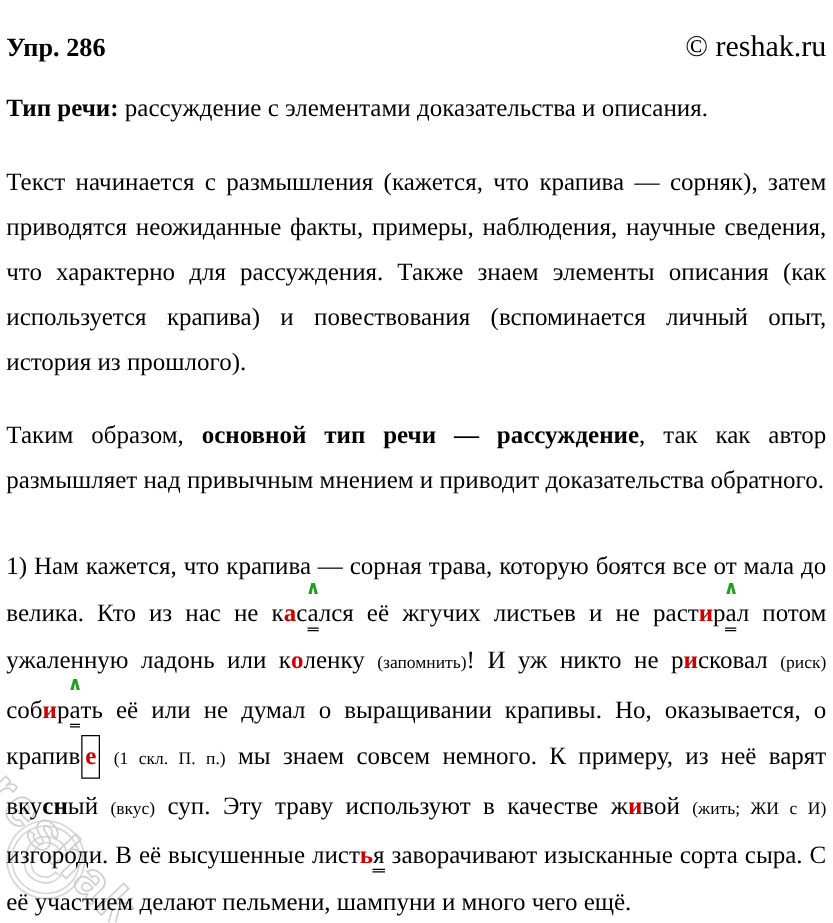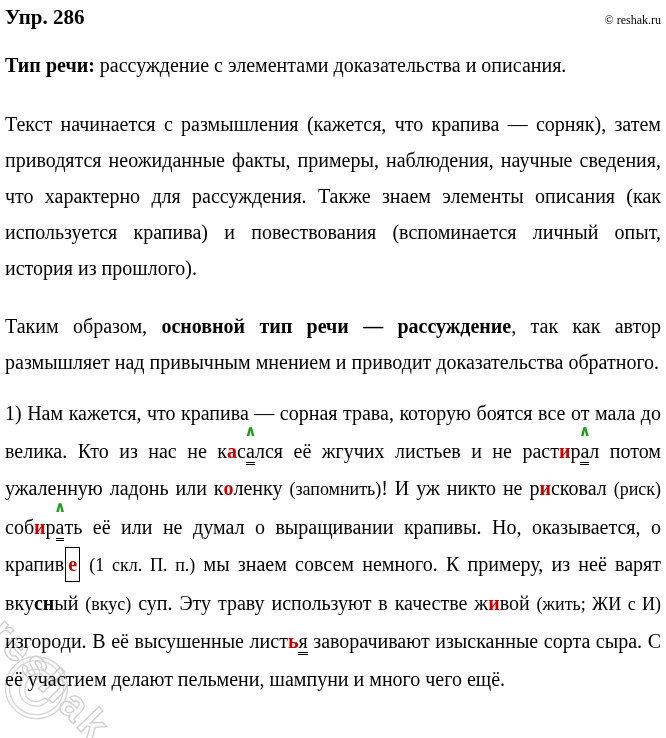--- a/index.html
+++ b/index.html
@@ -12,35 +12,35 @@
     color:#000;
     font-family:"Liberation Serif","DejaVu Serif",serif;
     overflow:hidden;
   }
   .header{
     display:flex;justify-content:space-between;align-items:baseline;
     margin:0 0 17px 0;
     position:relative;z-index:1;
   }
   .ex-number{font-weight:bold;font-size:21px;}
-  .copyright{font-size:12px;}
+  .copyright{font-size:24px;margin-top:20px;}
   .content{position:relative;z-index:1;}
   p.para{
     font-size:20px;
     line-height:36px;
     text-align:justify;
     margin:0 0 22px 0;
   }
   p.tline{text-align:left;margin:0 0 23px 0;}
-  p.concl{margin:0 0 15px 0;}
+  p.concl{margin:0 0 33px 0;}
   p.ex-para{line-height:37.5px;margin:0;}
   .seg-p{}
   .seg-b{font-weight:bold;text-align:center;}
   .seg-r{color:#cc0000;font-weight:bold;}
-  .seg-sm{font-size:18px;}
+  .seg-sm{font-size:14px;}
   .seg-du{border-bottom:3px double #000;}
   .seg-crt{position:relative;border-bottom:3px double #000;}
   .seg-crt .caret{
     position:absolute;left:50%;top:-16px;
     transform:translateX(-50%);
     color:#1f9e1f;font-weight:bold;
     font-size:15px;line-height:1;
     border:none;
   }
   .seg-box{

